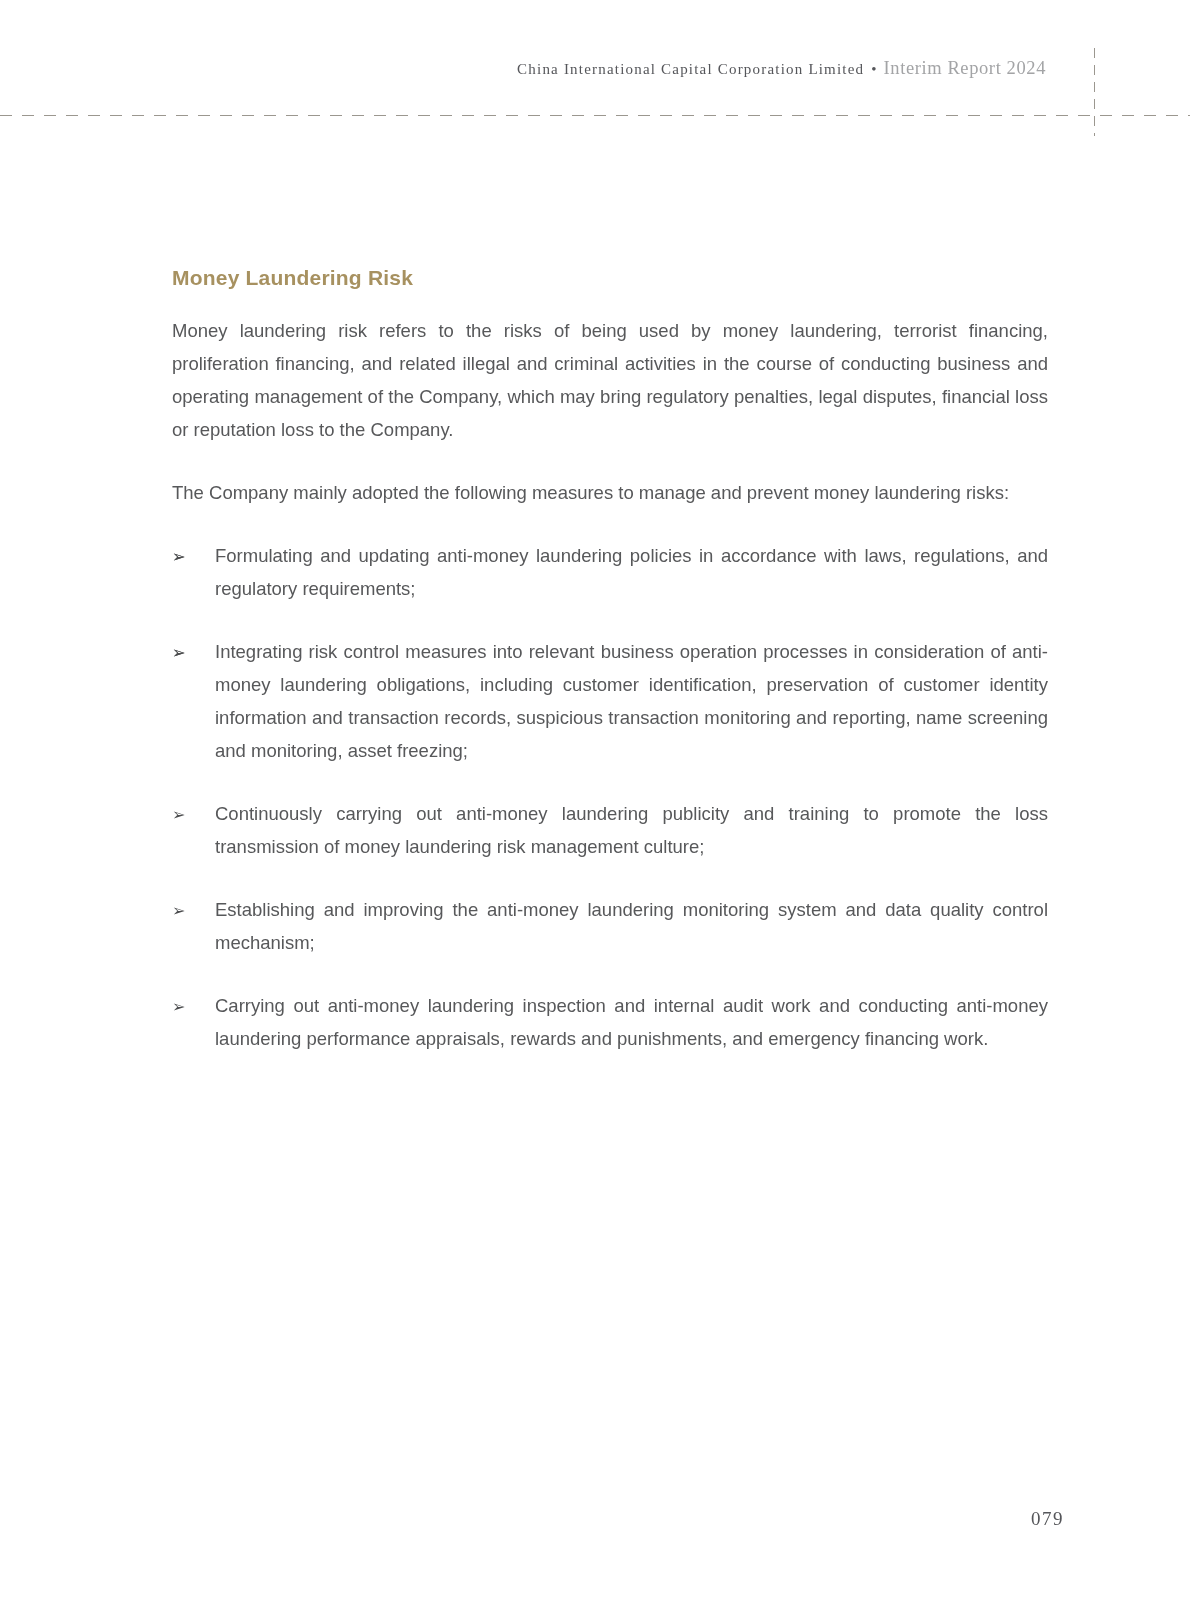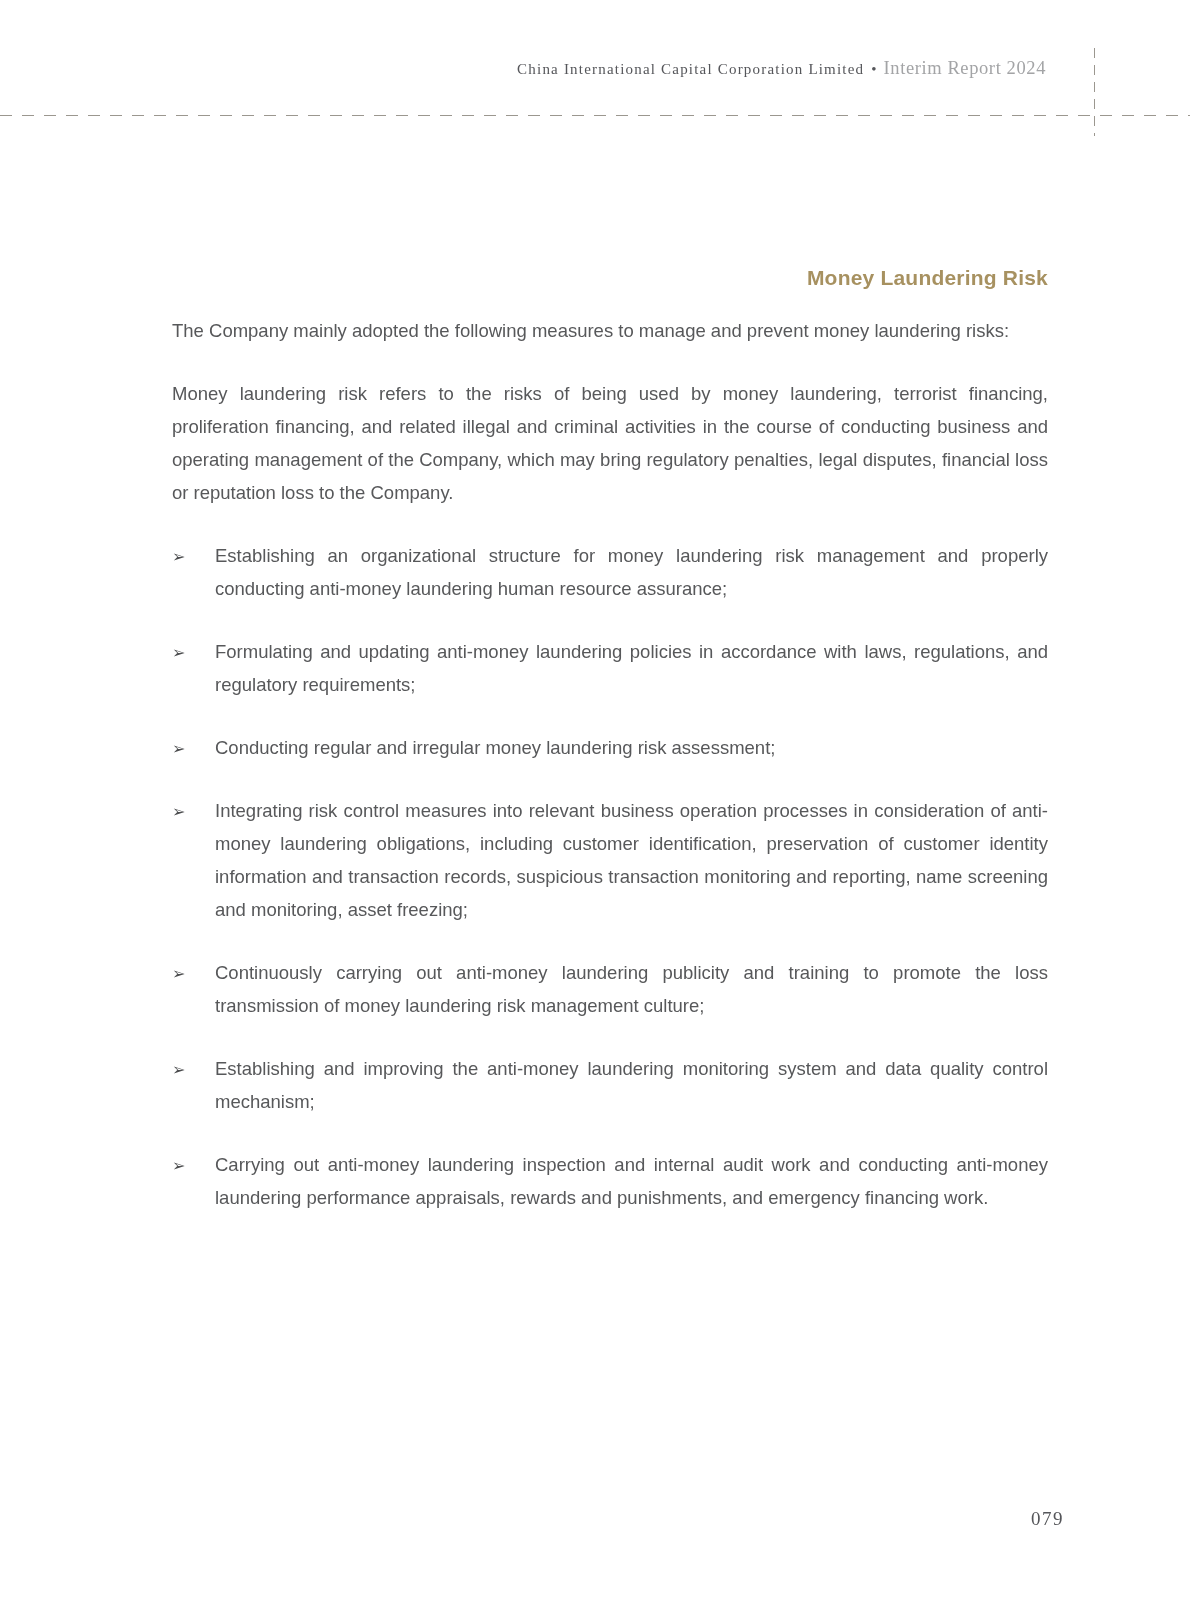--- a/index.html
+++ b/index.html
@@ -63,21 +63,20 @@
     left: 172px;
     top: 266px;
     width: 876px;
   }
   .section-title {
     font-size: 21px;
     font-weight: bold;
     color: #a79160;
     letter-spacing: 0.2px;
     margin-bottom: 24px;
-    text-align: right;
   }
   .body-par {
     font-size: 18.5px;
     line-height: 33px;
     font-weight: 300;
     color: #57585a;
     text-align: justify;
     margin-bottom: 30px;
   }
   .bullet-list {
@@ -122,36 +121,34 @@
   <div class="header-line">
     <span class="header-company">China International Capital Corporation Limited</span><span class="header-sep">•</span><span class="header-report">Interim Report 2024</span>
   </div>
 
   <div class="h-divider"></div>
   <div class="v-divider"></div>
 
   <div class="content">
     <h1 class="section-title">Money Laundering Risk</h1>
 
+    <p class="body-par">Money laundering risk refers to the risks of being used by money laundering, terrorist financing, proliferation financing, and related illegal and criminal activities in the course of conducting business and operating management of the Company, which may bring regulatory penalties, legal disputes, financial loss or reputation loss to the Company.</p>
+
     <p class="body-par">The Company mainly adopted the following measures to manage and prevent money laundering risks:</p>
-
-    <p class="body-par">Money laundering risk refers to the risks of being used by money laundering, terrorist financing, proliferation financing, and related illegal and criminal activities in the course of conducting business and operating management of the Company, which may bring regulatory penalties, legal disputes, financial loss or reputation loss to the Company.</p>
 
     <ul class="bullet-list">
       <li class="bullet-item">
         <span class="bullet-glyph">➢</span>
-        <span>Establishing an organizational structure for money laundering risk management and properly conducting anti-money laundering human resource assurance;</span>
       </li>
       <li class="bullet-item">
         <span class="bullet-glyph">➢</span>
         <span>Formulating and updating anti-money laundering policies in accordance with laws, regulations, and regulatory requirements;</span>
       </li>
       <li class="bullet-item">
         <span class="bullet-glyph">➢</span>
-        <span>Conducting regular and irregular money laundering risk assessment;</span>
       </li>
       <li class="bullet-item">
         <span class="bullet-glyph">➢</span>
         <span>Integrating risk control measures into relevant business operation processes in consideration of anti-money laundering obligations, including customer identification, preservation of customer identity information and transaction records, suspicious transaction monitoring and reporting, name screening and monitoring, asset freezing;</span>
       </li>
       <li class="bullet-item">
         <span class="bullet-glyph">➢</span>
         <span>Continuously carrying out anti-money laundering publicity and training to promote the loss transmission of money laundering risk management culture;</span>
       </li>
       <li class="bullet-item">

